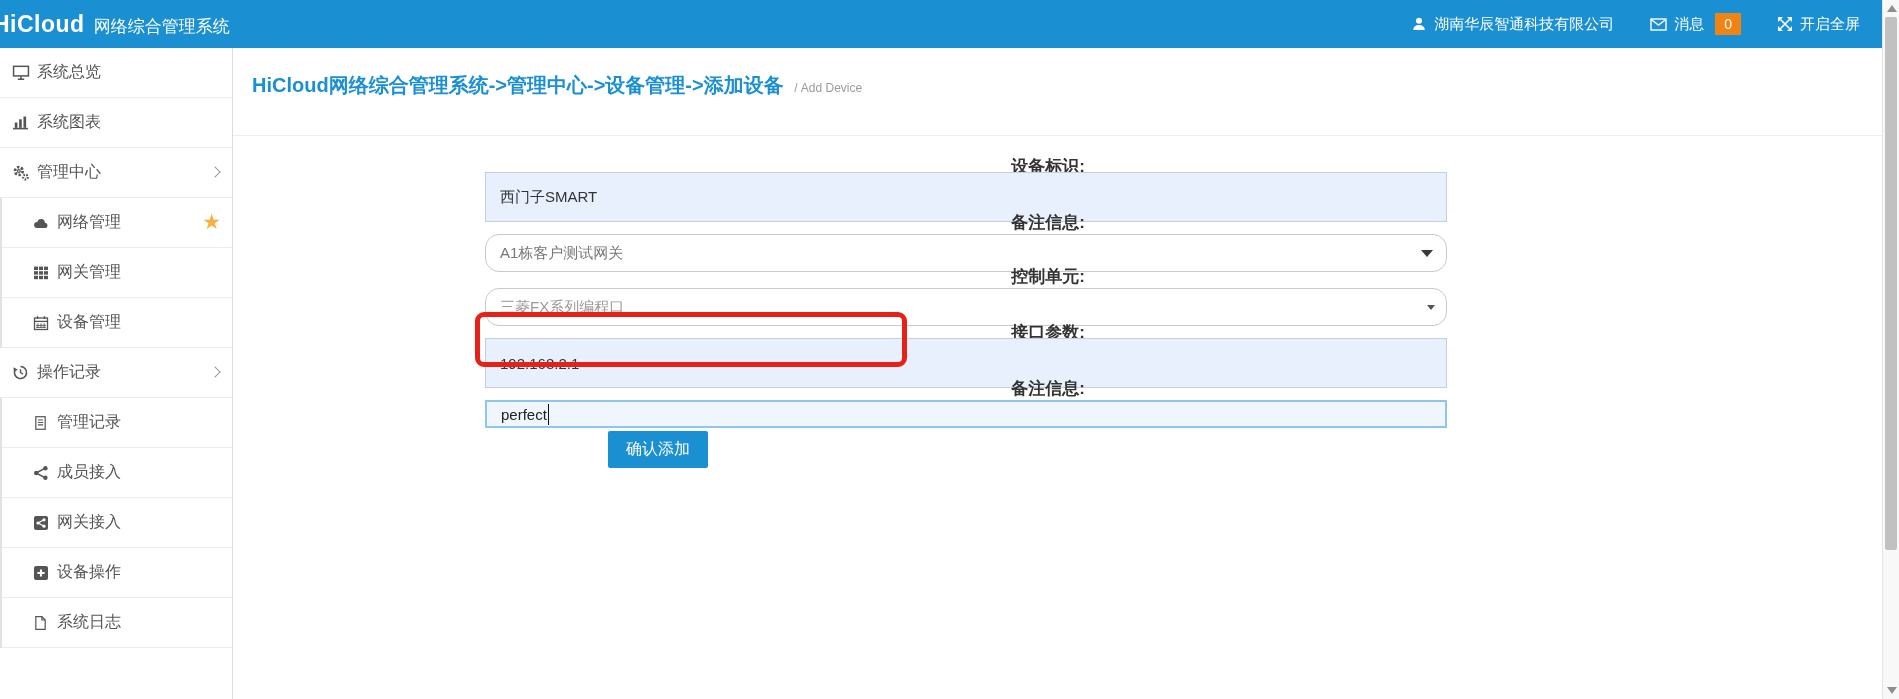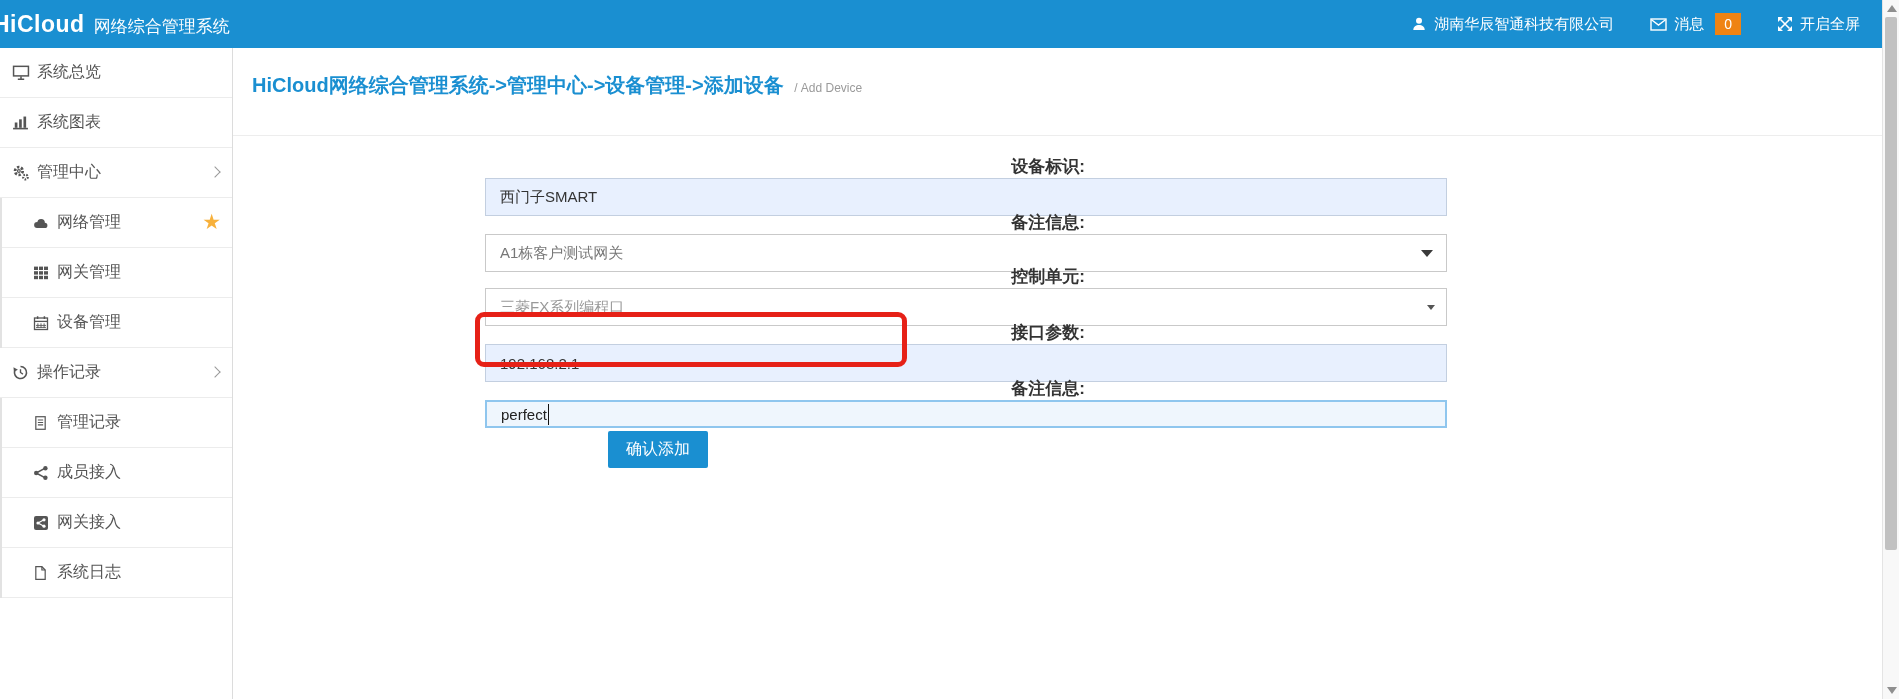--- a/index.html
+++ b/index.html
@@ -34,24 +34,24 @@
   
   .bc { position:absolute; left:252px; top:72px; white-space:nowrap; }
   .bc-path { color:#1a8fd1; font-size:20px; font-weight:bold; }
   .bc-suffix { color:#9a9a9a; font-size:12px; margin-left:6px; }
   .bc-border { position:absolute; left:233px; top:135px; width:1649px; height:1px; background:#ededed; }
 
   
   .frow { position:absolute; left:350px; width:1222px; height:38px; display:flex; align-items:center;flex-direction:column; }
   .flabel { width:248px; text-align:right; font-size:17px; font-weight:bold; color:#333; flex:none; }
   .fctrl { margin-left:10px; width:962px; height:38px; position:relative; display:flex; align-items:center; }
-  .inp { width:100%; height:38px; border:1px solid #c6c6c6; background:#fff; font-size:15px; color:#333;
+  .inp { width:100%; height:50px; border:1px solid #c6c6c6; background:#fff; font-size:15px; color:#333;
     padding:0 14px; font-family:inherit; outline:none; }
   .inp.autofill { background:#e8f0fe; border-color:#c3cfe0; }
-  .selbox { width:100%; height:38px; border:1px solid #c9c9c9; border-radius:0; background:#fff;
+  .selbox { width:100%; height:38px; border:1px solid #c9c9c9; border-radius:14px; background:#fff;
     display:flex; align-items:center; padding:0 14px; font-size:15px; color:#777; cursor:pointer; }
   .caret-lg { position:absolute; right:14px; top:16px; width:0; height:0;
     border-left:6px solid transparent; border-right:6px solid transparent; border-top:7px solid #3a3a3a; }
   .caret-sm { position:absolute; right:12px; top:17px; width:0; height:0;
     border-left:4px solid transparent; border-right:4px solid transparent; border-top:5px solid #555; }
   .focusbox { display:flex; align-items:center; width:100%; height:28px; padding:0 14px;
     border:2px solid #8fc6ee; background:#eff6fd; font-size:15px; color:#222; }
   .text-caret { display:inline-block; width:1.5px; height:21px; background:#111; margin-left:1px; }
   .red-annotation { position:absolute; left:475px; top:312px; width:432px; height:55px;
     border:5px solid #e62117; border-radius:9px; pointer-events:none; z-index:5; }
@@ -243,20 +243,29 @@
                 <circle cx="5" cy="8" r="1.6"></circle>
                 <circle cx="11" cy="4.8" r="1.6"></circle>
                 <circle cx="11" cy="11.2" r="1.6"></circle>
               </g>
             </svg>
         </span>
         <span>网关接入</span>
       </div>
       <div class="side-item">
         <span class="sicon">
+          <svg width="16" height="16" viewBox="0 0 16 16">
+              <rect x="1" y="1" width="14" height="14" rx="2" fill="#555"></rect>
+              <path d="M8 4.4v7.2M4.4 8h7.2" stroke="#fff" stroke-width="2.1"></path>
+            </svg>
+        </span>
+        <span>设备操作</span>
+      </div>
+      <div class="side-item">
+        <span class="sicon">
           <svg width="15" height="16" viewBox="0 0 16 16">
               <path d="M3 1.3h6.5L13 4.8v9.9H3z" fill="none" stroke="#555" stroke-width="1.3"></path>
               <path d="M9.5 1.3v3.5H13" fill="none" stroke="#555" stroke-width="1.3"></path>
             </svg>
         </span>
         <span>系统日志</span>
       </div>
     </div>
   </div>
 

